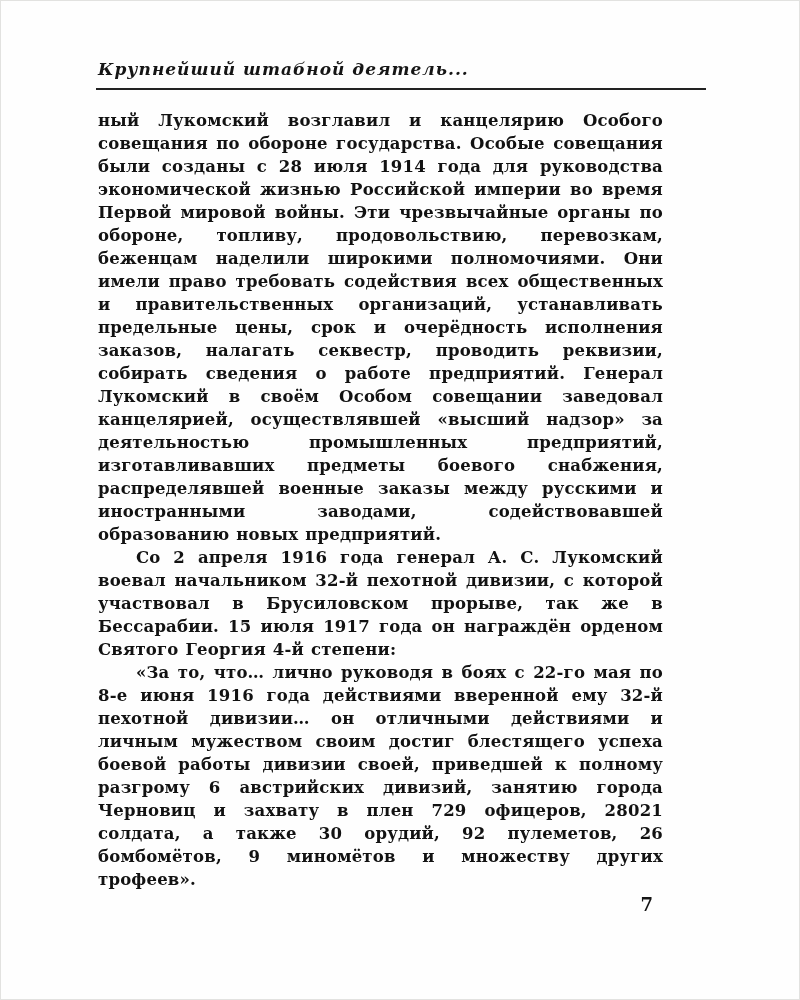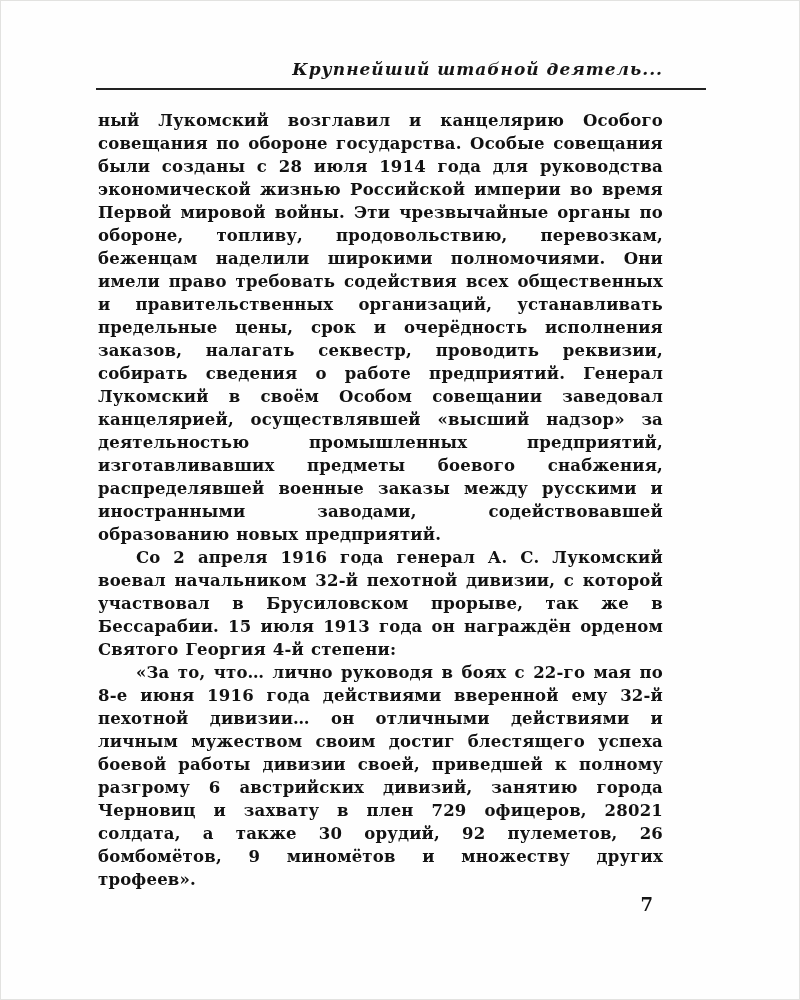--- a/index.html
+++ b/index.html
@@ -16,21 +16,21 @@
       box-sizing: border-box;
       border: 1px solid #e2e2e0;
       font-family: "DejaVu Serif", "Liberation Serif", serif;
       color: #121212;
     }
     .running-header {
       position: absolute;
       top: 58px;
       left: 97px;
       width: 565px;
-      text-align: right;
+      text-align: left;
       font-weight: 700;
       font-style: italic;
       font-size: 17px;
       letter-spacing: 1px;
       color: #151515;
       white-space: nowrap;
     }
     .header-rule {
       position: absolute;
       top: 87px;
@@ -80,21 +80,21 @@
 <div class="page">
 
   <div class="running-header">
     <span>Крупнейший штабной деятель...</span>
   </div>
 
   <hr class="header-rule">
 
   <div class="page-body">
     <p class="para no-indent">ный Лукомский возглавил и канцелярию Особого совещания по обороне государства. Особые совещания были созданы с 28 июля 1914 года для руководства экономической жизнью Российской империи во время Первой мировой войны. Эти чрезвычайные органы по обороне, топливу, продовольствию, перевозкам, беженцам наделили широкими полномочиями. Они имели право требовать содействия всех общественных и правительственных организаций, устанавливать предельные цены, срок и очерёдность исполнения заказов, налагать секвестр, проводить реквизии, собирать сведения о работе предприятий. Генерал Лукомский в своём Особом совещании заведовал канцелярией, осуществлявшей «высший надзор» за деятельностью промышленных предприятий, изготавливавших предметы боевого снабжения, распределявшей военные заказы между русскими и иностранными заводами, содействовавшей образованию новых предприятий.</p>
-    <p class="para">Со 2 апреля 1916 года генерал А. С. Лукомский воевал начальником 32-й пехотной дивизии, с которой участвовал в Брусиловском прорыве, так же в Бессарабии. 15 июля 1913 года он награждён орденом Святого Георгия 4-й степени:</p>
+    <p class="para">Со 2 апреля 1916 года генерал А. С. Лукомский воевал начальником 32-й пехотной дивизии, с которой участвовал в Брусиловском прорыве, так же в Бессарабии. 15 июля 1917 года он награждён орденом Святого Георгия 4-й степени:</p>
     <p class="para">«За то, что… лично руководя в боях с 22-го мая по 8-е июня 1916 года действиями вверенной ему 32-й пехотной дивизии… он отличными действиями и личным мужеством своим достиг блестящего успеха боевой работы дивизии своей, приведшей к полному разгрому 6 австрийских дивизий, занятию города Черновиц и захвату в плен 729 офицеров, 28021 солдата, а также 30 орудий, 92 пулеметов, 26 бомбомётов, 9 миномётов и множеству других трофеев».</p>
   </div>
 
   <div class="page-footer">
     <span>7</span>
   </div>
 
 </div>
 
 </body></html>

